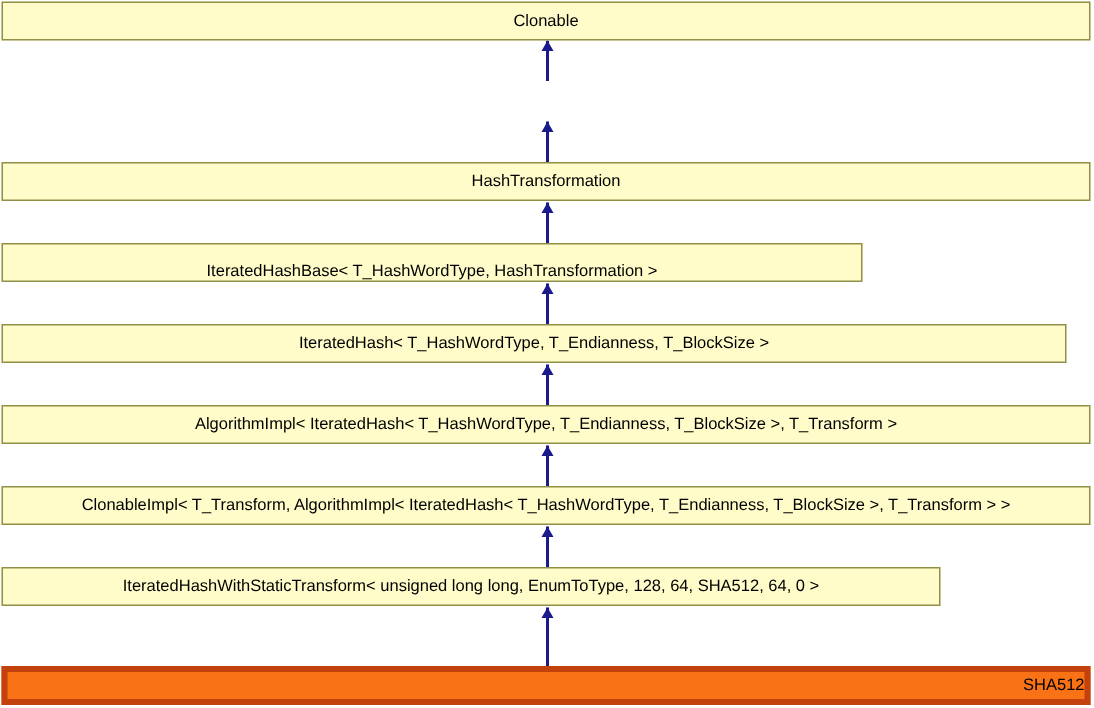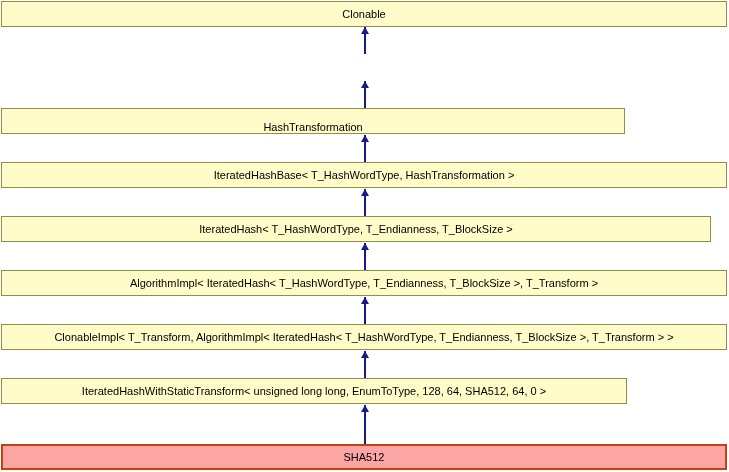--- a/index.html
+++ b/index.html
@@ -21,22 +21,23 @@
     position: absolute;
     box-sizing: border-box;
     display: flex;
     align-items: center;
     justify-content: center;
     background: #fffcc9;
     border: 1px solid #8f8f45;
     height: 26px;
   }
   .node.current {
-    background: #fca5a5;
-    border: 2px solid #c2410c;
+    background: #f97316;
+    border: 4px solid #c2410c;
+    justify-content: flex-end;
   }
   .node-label {
     font-size: 11px;
     line-height: 12px;
     color: #000000;
     white-space: nowrap;
     letter-spacing: 0px;
     text-align: center;
   }
   .edge {
@@ -69,24 +70,24 @@
     <div class="arrowhead" style="left: 361px; top: 243px;"></div>
     <div class="edge" style="left: 364px; top: 297px; height: 27px;"></div>
     <div class="arrowhead" style="left: 361px; top: 297px;"></div>
     <div class="edge" style="left: 364px; top: 351px; height: 27px;"></div>
     <div class="arrowhead" style="left: 361px; top: 351px;"></div>
     <div class="edge" style="left: 364px; top: 405px; height: 39px;"></div>
     <div class="arrowhead" style="left: 361px; top: 405px;"></div>
     <div class="node" style="left: 1px; top: 1px; width: 726px;">
       <span class="node-label">Clonable</span>
     </div>
-    <div class="node" style="left: 1px; top: 108px; width: 624px; align-items: flex-end;">
+    <div class="node" style="left: 1px; top: 108px; width: 726px;">
       <span class="node-label">HashTransformation</span>
     </div>
-    <div class="node" style="left: 1px; top: 162px; width: 726px;">
+    <div class="node" style="left: 1px; top: 162px; width: 574px; align-items: flex-end;">
       <span class="node-label">IteratedHashBase&lt; T_HashWordType, HashTransformation &gt;</span>
     </div>
     <div class="node" style="left: 1px; top: 216px; width: 710px;">
       <span class="node-label">IteratedHash&lt; T_HashWordType, T_Endianness, T_BlockSize &gt;</span>
     </div>
     <div class="node" style="left: 1px; top: 270px; width: 726px;">
       <span class="node-label">AlgorithmImpl&lt; IteratedHash&lt; T_HashWordType, T_Endianness, T_BlockSize &gt;, T_Transform &gt;</span>
     </div>
     <div class="node" style="left: 1px; top: 324px; width: 726px;">
       <span class="node-label">ClonableImpl&lt; T_Transform, AlgorithmImpl&lt; IteratedHash&lt; T_HashWordType, T_Endianness, T_BlockSize &gt;, T_Transform &gt; &gt;</span>

